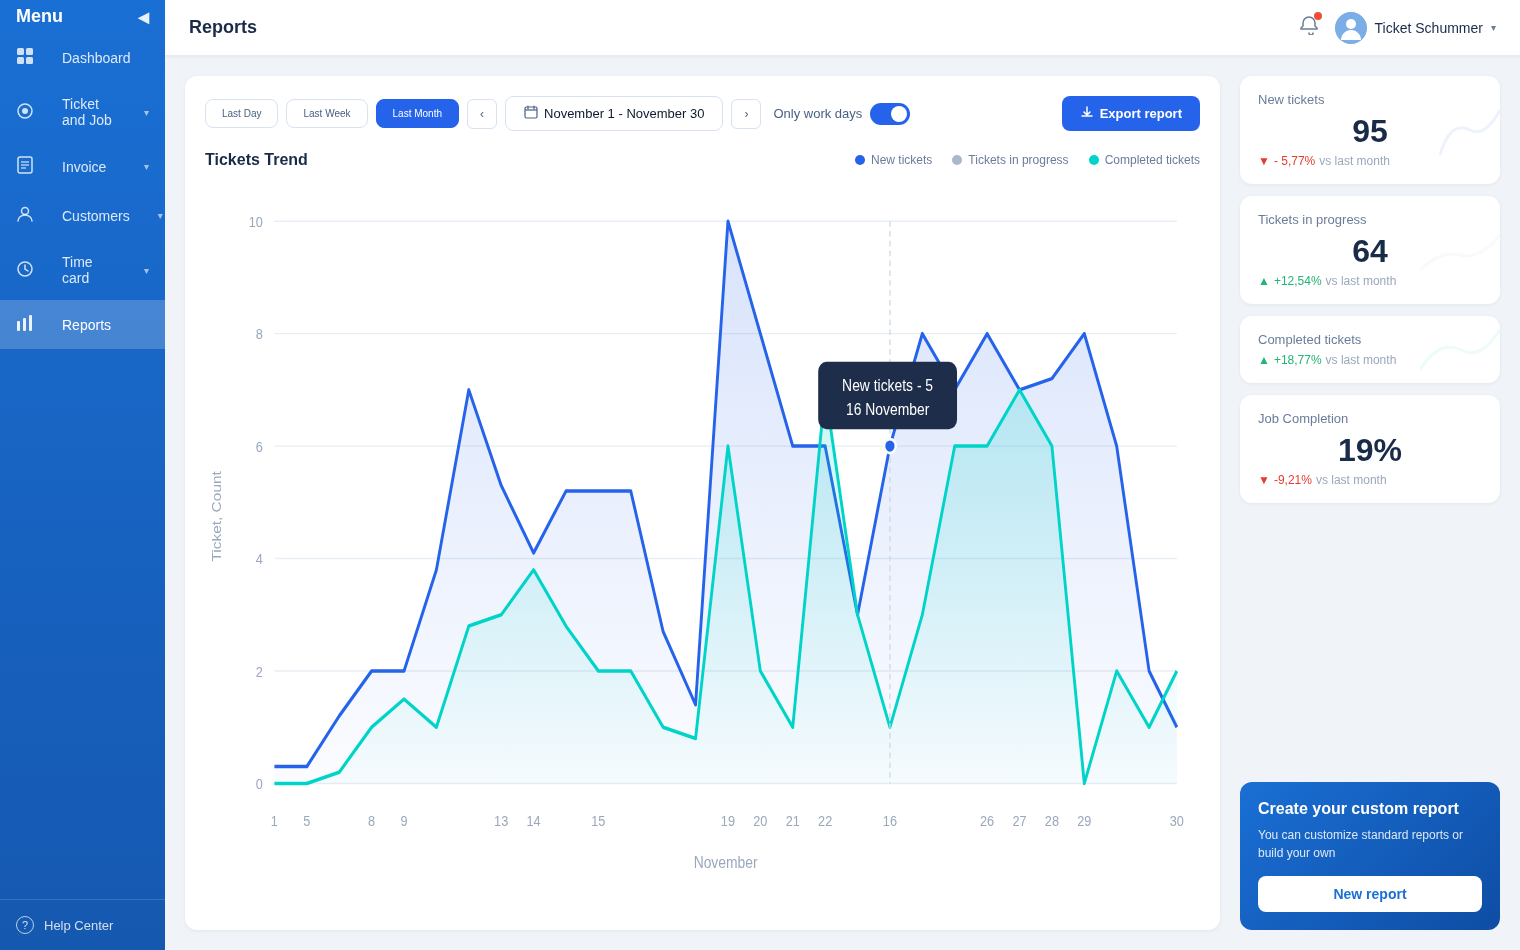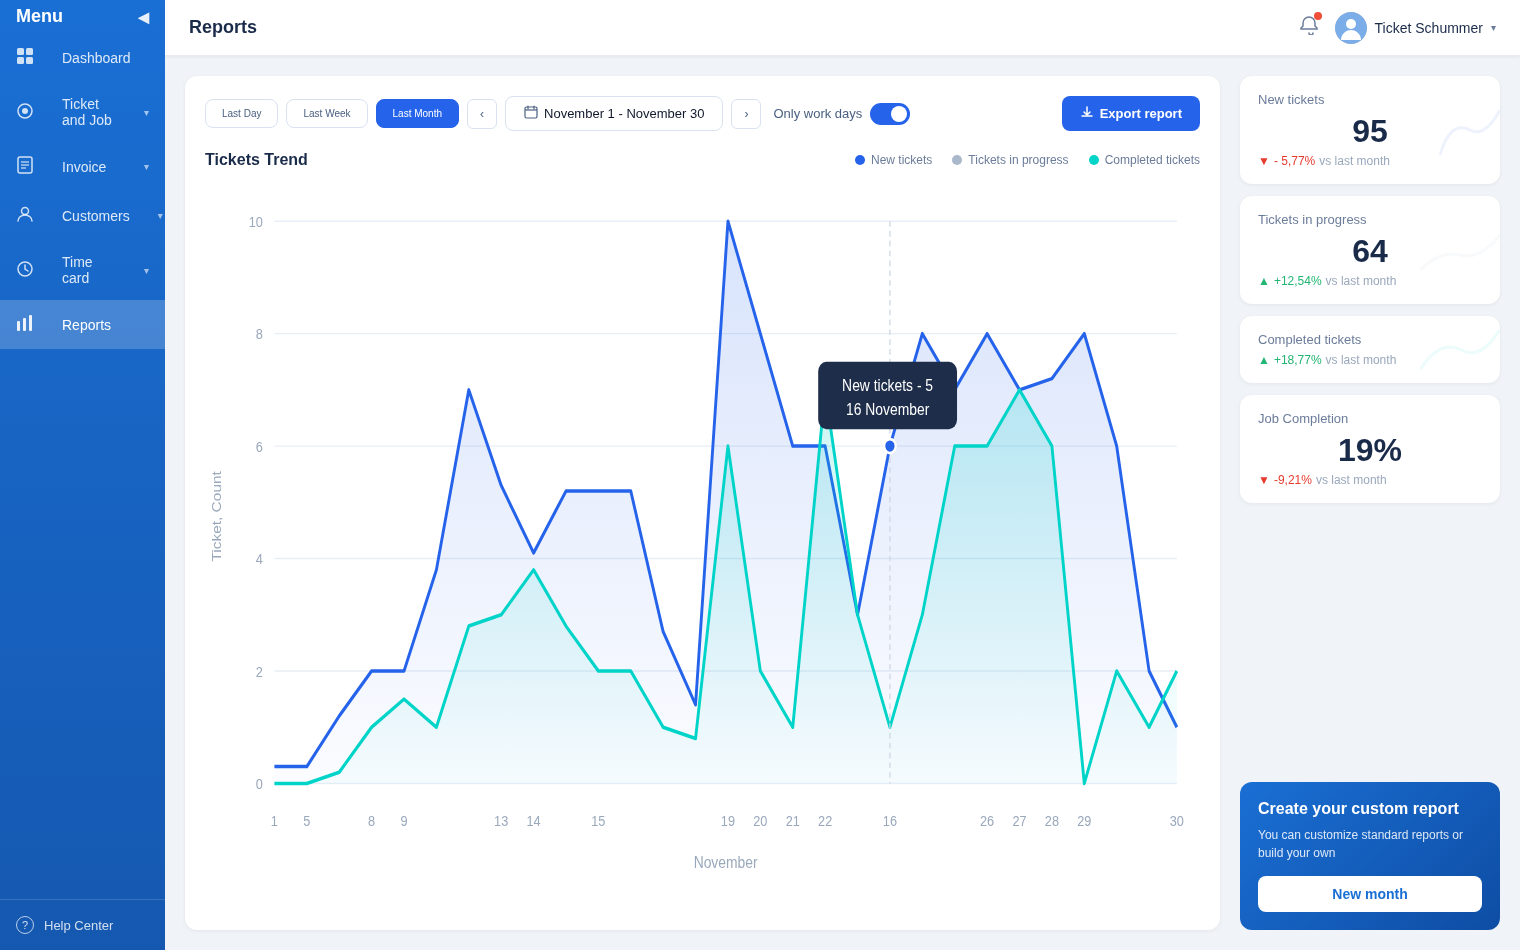--- a/index.html
+++ b/index.html
@@ -539,17 +539,17 @@
         <div class="stat-card-change">
           <span style="color:#e63b2e;">▼</span>
           <span class="change-down">-9,21%</span>
           <span class="change-label">vs last month</span>
         </div>
       </div>
 
       <div class="custom-report-card">
         <div class="custom-report-title">Create your custom report</div>
         <div class="custom-report-desc">You can customize standard reports or build your own</div>
-        <button class="new-report-btn">New month</button>
+        <button class="new-report-btn">New report</button>
       </div>
     </div>
   </div>
 </div>
 
 </body></html>

